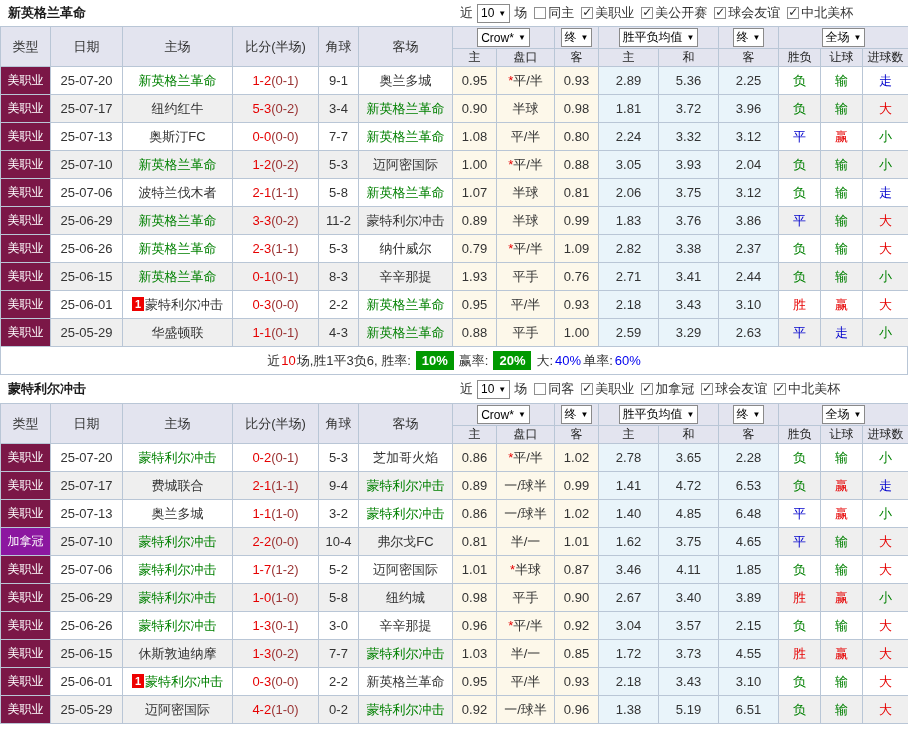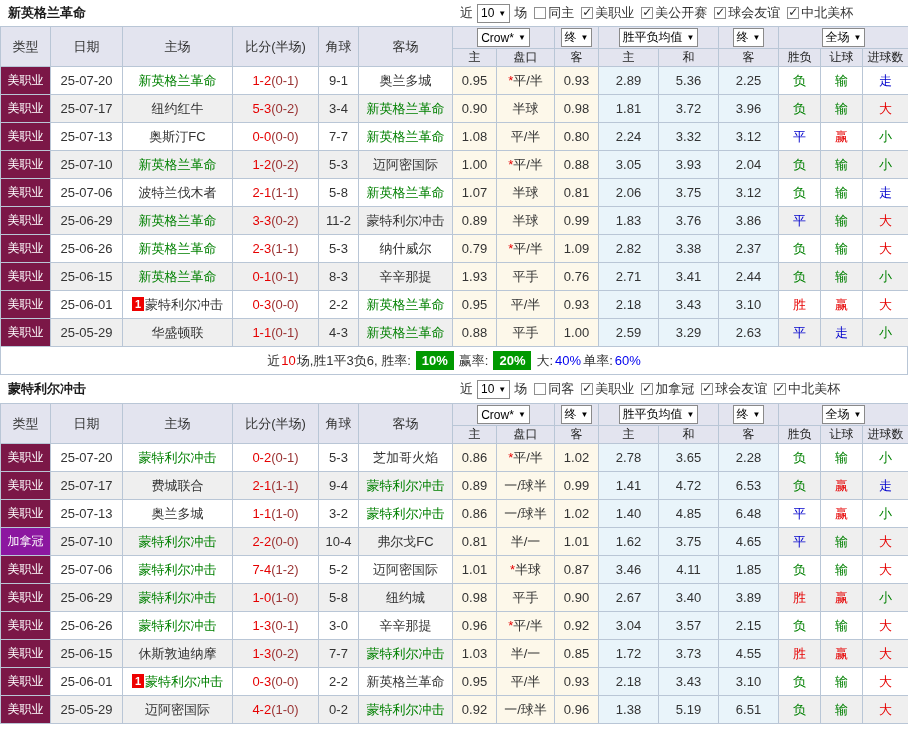--- a/index.html
+++ b/index.html
@@ -487,21 +487,21 @@
               <td class="avg">3.75</td>
               <td class="avg">4.65</td>
               <td class="out" style="color: rgb(0, 0, 204);">平</td>
               <td class="out" style="color: rgb(0, 128, 0);">输</td>
               <td class="out" style="color: rgb(230, 0, 0);">大</td>
             </tr>
             <tr>
               <td class="league" style="background: rgb(123, 23, 71);">美职业</td>
               <td>25-07-06</td>
               <td><span class="focus">蒙特利尔冲击</span></td>
-              <td><span class="score-full">7-4</span><span class="score-half">(1-2)</span></td>
+              <td><span class="score-full">1-7</span><span class="score-half">(1-2)</span></td>
               <td>5-2</td>
               <td><span>迈阿密国际</span></td>
               <td class="odds">1.01</td>
               <td class="odds"><span class="star">*</span><span>半球</span></td>
               <td class="odds">0.87</td>
               <td class="avg">3.46</td>
               <td class="avg">4.11</td>
               <td class="avg">1.85</td>
               <td class="out" style="color: rgb(0, 128, 0);">负</td>
               <td class="out" style="color: rgb(0, 128, 0);">输</td>

